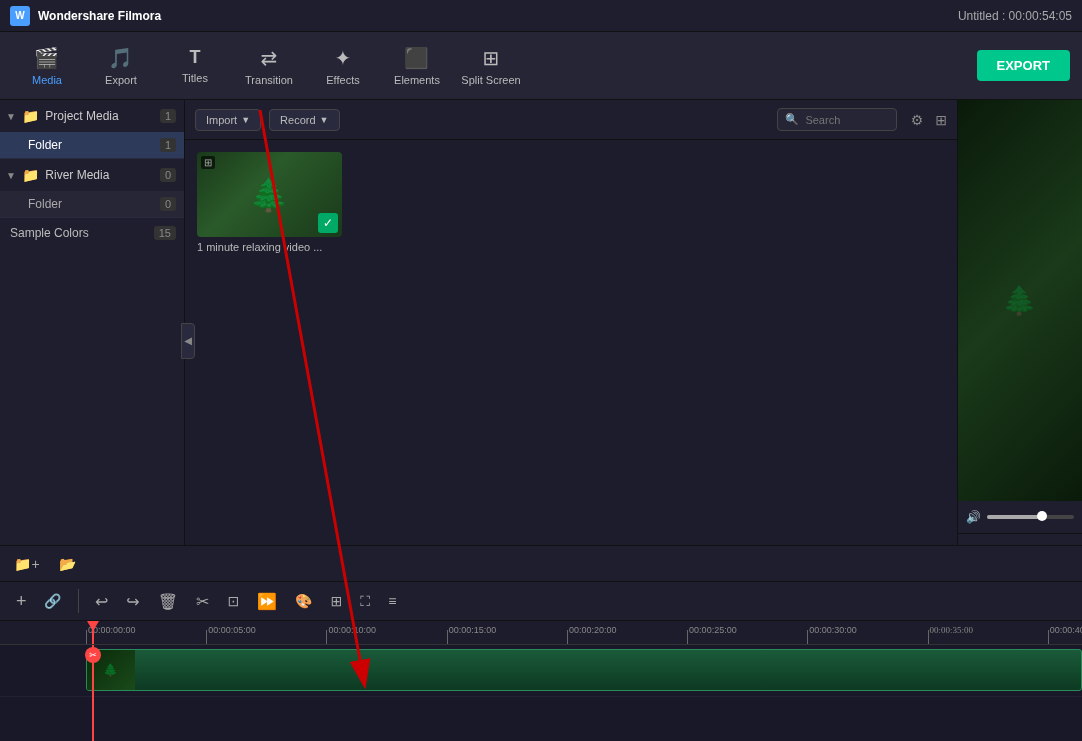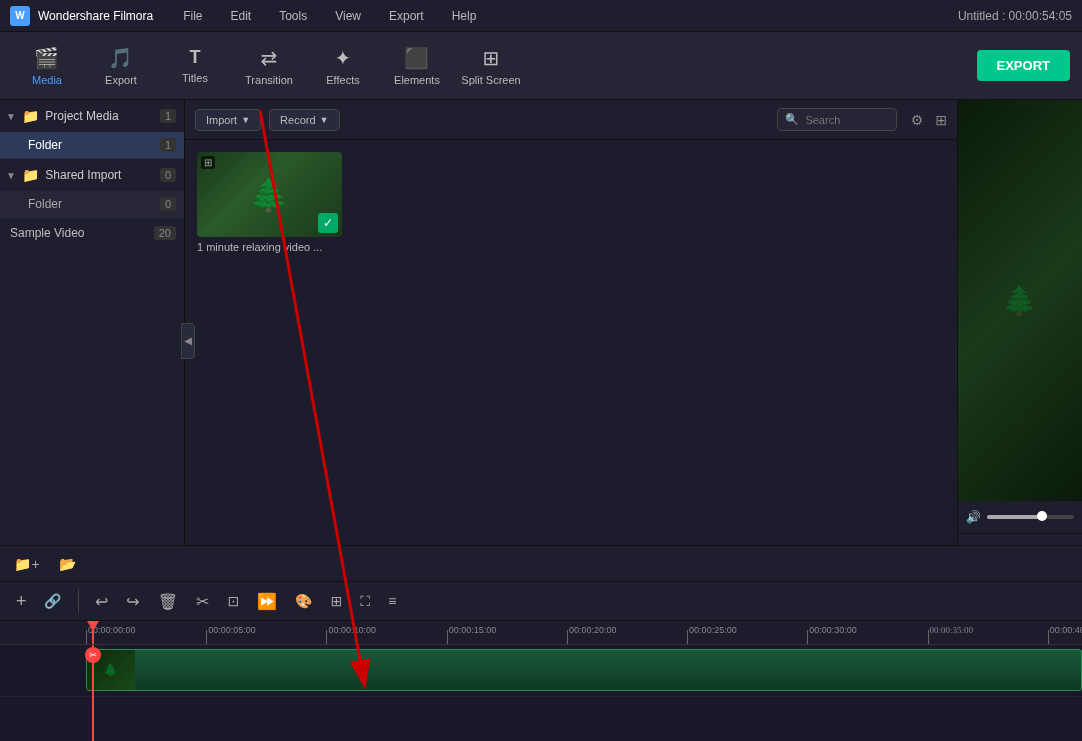--- a/index.html
+++ b/index.html
@@ -10,21 +10,21 @@
       background: #1e1e2e;
       height: 32px;
       display: flex;
       align-items: center;
       justify-content: space-between;
       padding: 0 10px;
       border-bottom: 1px solid #111;
     }
     #titlebar-left { display: flex; align-items: center; gap: 8px; }
     #titlebar-logo { width: 20px; height: 20px; background: #4a9eff; border-radius: 3px; display: flex; align-items: center; justify-content: center; color: white; font-size: 10px; font-weight: bold; }
-    #titlebar-appname { color: #fff; font-size: 12px; font-weight: 400; }
+    #titlebar-appname { color: #fff; font-size: 12px; font-weight: 700; }
     #titlebar-menu { display: flex; gap: 16px; margin-left: 16px; }
     .menu-item { color: #bbb; font-size: 12px; cursor: pointer; padding: 4px 6px; }
     #titlebar-right { color: #aaa; font-size: 12px; }
 
     
     #toolbar {
       background: #252535;
       height: 68px;
       display: flex;
       align-items: center;
@@ -429,28 +429,20 @@
   </style>
 </head>
 <body>
 
 <div id="titlebar">
   <div id="titlebar-left">
     <div id="titlebar-logo">
       <span>W</span>
     </div>
     <span id="titlebar-appname">Wondershare Filmora</span>
-    <div id="titlebar-menu">
-      <span class="menu-item">File</span>
-      <span class="menu-item">Edit</span>
-      <span class="menu-item">Tools</span>
-      <span class="menu-item">View</span>
-      <span class="menu-item">Export</span>
-      <span class="menu-item">Help</span>
-    </div>
   </div>
   <div id="titlebar-right">Untitled : 00:00:54:05</div>
 </div>
 
 <div id="toolbar">
   <button class="toolbar-btn active">
     <span class="toolbar-icon">🎬</span>
     <span>Media</span>
   </button>
   <button class="toolbar-btn">
@@ -497,35 +489,35 @@
         <span>Folder</span>
         <span class="sidebar-count">1</span>
       </div>
     </div>
 
     <div class="sidebar-section">
       <div class="sidebar-header">
         <div class="sidebar-header-left">
           <span style="color:#888;font-size:10px;">▼</span>
           <span class="sidebar-folder-icon">📁</span>
-          <span>Shared Import</span>
+          <span>River Media</span>
         </div>
         <span class="sidebar-count">0</span>
       </div>
       <div class="sidebar-child">
         <span>Folder</span>
         <span class="sidebar-count">0</span>
       </div>
     </div>
 
-
     <div class="sidebar-flat">
-      <span>Sample Video</span>
-      <span class="sidebar-count">20</span>
-    </div>
+      <span>Sample Colors</span>
+      <span class="sidebar-count">15</span>
+    </div>
+
 
     <div style="position:absolute; bottom:0; left:0; right:0; height:36px; background:#1e1e2e; border-top:1px solid #111; display:flex; align-items:center; padding:0 8px; gap:8px;">
       <button class="btm-btn" style="font-size:14px;">📁+</button>
       <button class="btm-btn" style="font-size:14px;">📂</button>
     </div>
   </div>
 
   <div id="sidebar-collapse">
     <span>◀</span>
   </div>

